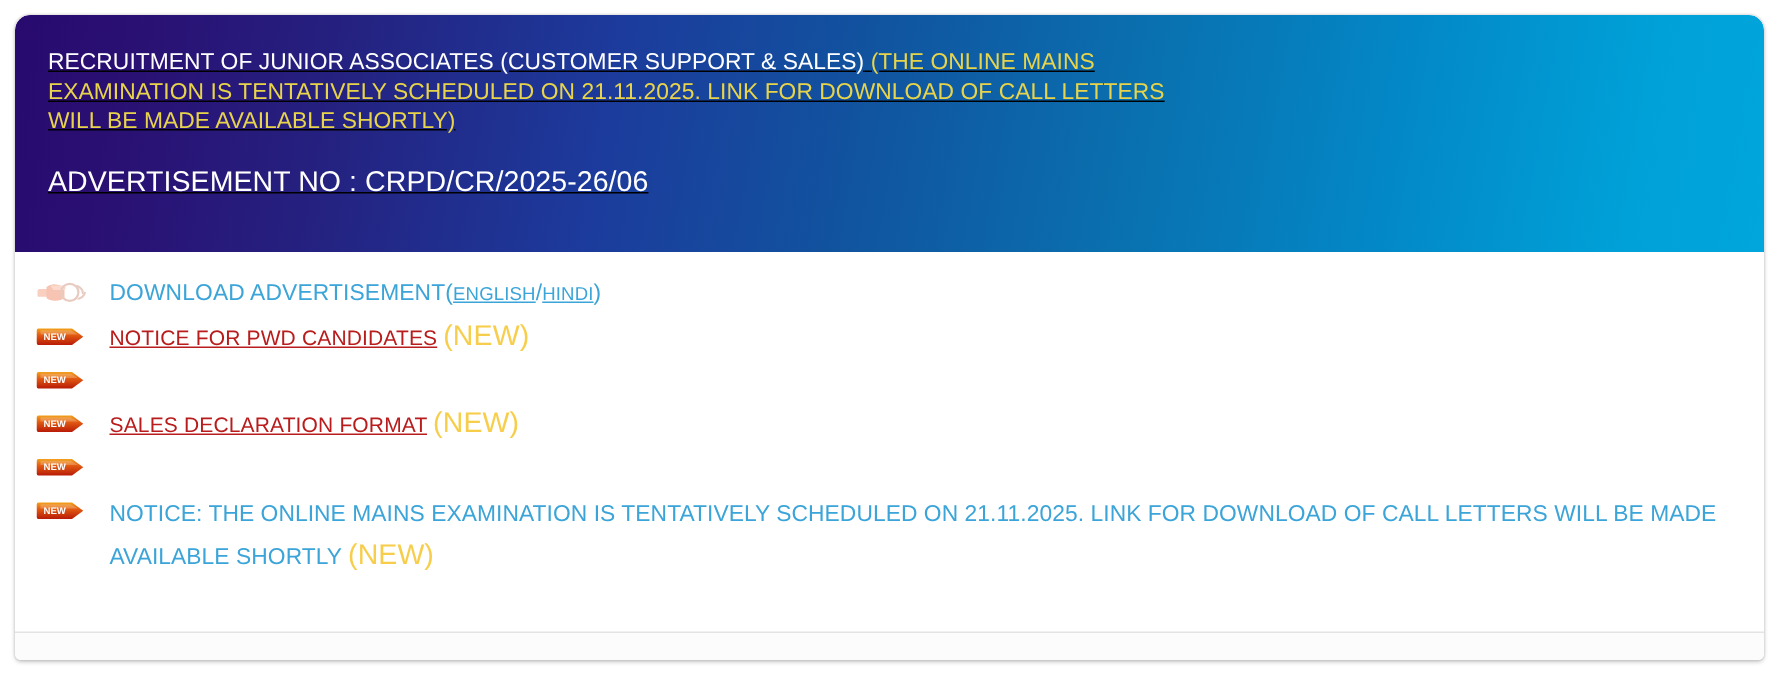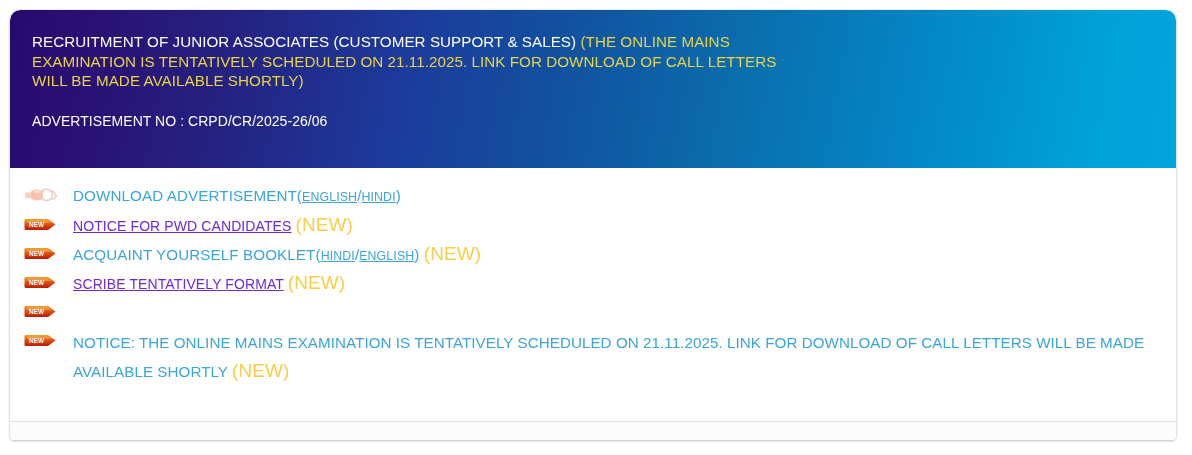--- a/index.html
+++ b/index.html
@@ -42,39 +42,40 @@
         #25207f 18%,
         #1c3b9c 34%,
         #11539f 48%,
         #0a6fae 63%,
         #0389c8 79%,
         #00a1d8 92%,
         #00a6dc 100%);
     border-radius: 10px 10px 0 0;
     padding: 22px 26px 0 22px;
     box-sizing: border-box;
+    text-decoration: underline;
   }
 
   .hero-title {
     font-size: 15.2px;
     line-height: 19.5px;
     letter-spacing: 0.05px;
     font-weight: 400;
     color: #ffffff;
     max-width: 760px;
     margin: 0;
   }
 
   .hero-title .accent {
     color: #e8d44a;
   }
 
   .hero-advt {
     margin-top: 21px;
-    font-size: 14px;
+    font-size: 19px;
     line-height: 19px;
     color: #ffffff;
     font-weight: 400;
     letter-spacing: 0.05px;
   }
 
   
   .body {
     position: relative;
     background: #ffffff;
@@ -110,21 +111,21 @@
     padding-top: 0px;
   }
 
   .row-text.small {
     font-size: 14px;
     line-height: 23px;
   }
 
   .row-text a,
   .row-text .lnk {
-    color: #6d28d9;
+    color: #b91c1c;
     text-decoration: underline;
     text-underline-offset: 1px;
     cursor: pointer;
   }
 
   .row-text .sub {
     font-size: 12.4px;
     text-decoration: underline;
     color: #3ba4d8;
     cursor: pointer;
@@ -222,36 +223,32 @@
       </div>
 
       <div class="link-row">
         <span class="bullet">
           <svg width="34" height="19" viewBox="0 0 34 19">
             <path d="M1.5 4 L24 4 L31.5 9.5 L24 15 L1.5 15 Q0.5 15 0.5 13.6 L0.5 5.4 Q0.5 4 1.5 4 Z" fill="url(#g2)"></path>
             <path d="M3 5.2 L23 5.2 L28 8 L3 8 Z" fill="#ffffff" opacity="0.22"></path>
             <text x="12.5" y="11.6" font-family="Liberation Sans, sans-serif" font-size="6.4" font-weight="bold" fill="#ffffff" text-anchor="middle">NEW</text>
           </svg>
         </span>
-        <span class="row-text">
-          <span class="plain">ACQUAINT YOURSELF BOOKLET</span><span class="plain">(</span><span class="sub">HINDI</span><span class="plain">/</span><span class="sub">ENGLISH</span><span class="plain">)</span>
-          <span class="newtag">(NEW)</span>
-        </span>
       </div>
 
       <div class="link-row">
         <span class="bullet">
           <svg width="34" height="19" viewBox="0 0 34 19">
             <path d="M1.5 4 L24 4 L31.5 9.5 L24 15 L1.5 15 Q0.5 15 0.5 13.6 L0.5 5.4 Q0.5 4 1.5 4 Z" fill="url(#g2)"></path>
             <path d="M3 5.2 L23 5.2 L28 8 L3 8 Z" fill="#ffffff" opacity="0.22"></path>
             <text x="12.5" y="11.6" font-family="Liberation Sans, sans-serif" font-size="6.4" font-weight="bold" fill="#ffffff" text-anchor="middle">NEW</text>
           </svg>
         </span>
         <span class="row-text small">
-          <span class="lnk">SCRIBE TENTATIVELY FORMAT</span>
+          <span class="lnk">SALES DECLARATION FORMAT</span>
           <span class="newtag">(NEW)</span>
         </span>
       </div>
 
       <div class="link-row">
         <span class="bullet">
           <svg width="34" height="19" viewBox="0 0 34 19">
             <path d="M1.5 4 L24 4 L31.5 9.5 L24 15 L1.5 15 Q0.5 15 0.5 13.6 L0.5 5.4 Q0.5 4 1.5 4 Z" fill="url(#g2)"></path>
             <path d="M3 5.2 L23 5.2 L28 8 L3 8 Z" fill="#ffffff" opacity="0.22"></path>
             <text x="12.5" y="11.6" font-family="Liberation Sans, sans-serif" font-size="6.4" font-weight="bold" fill="#ffffff" text-anchor="middle">NEW</text>

